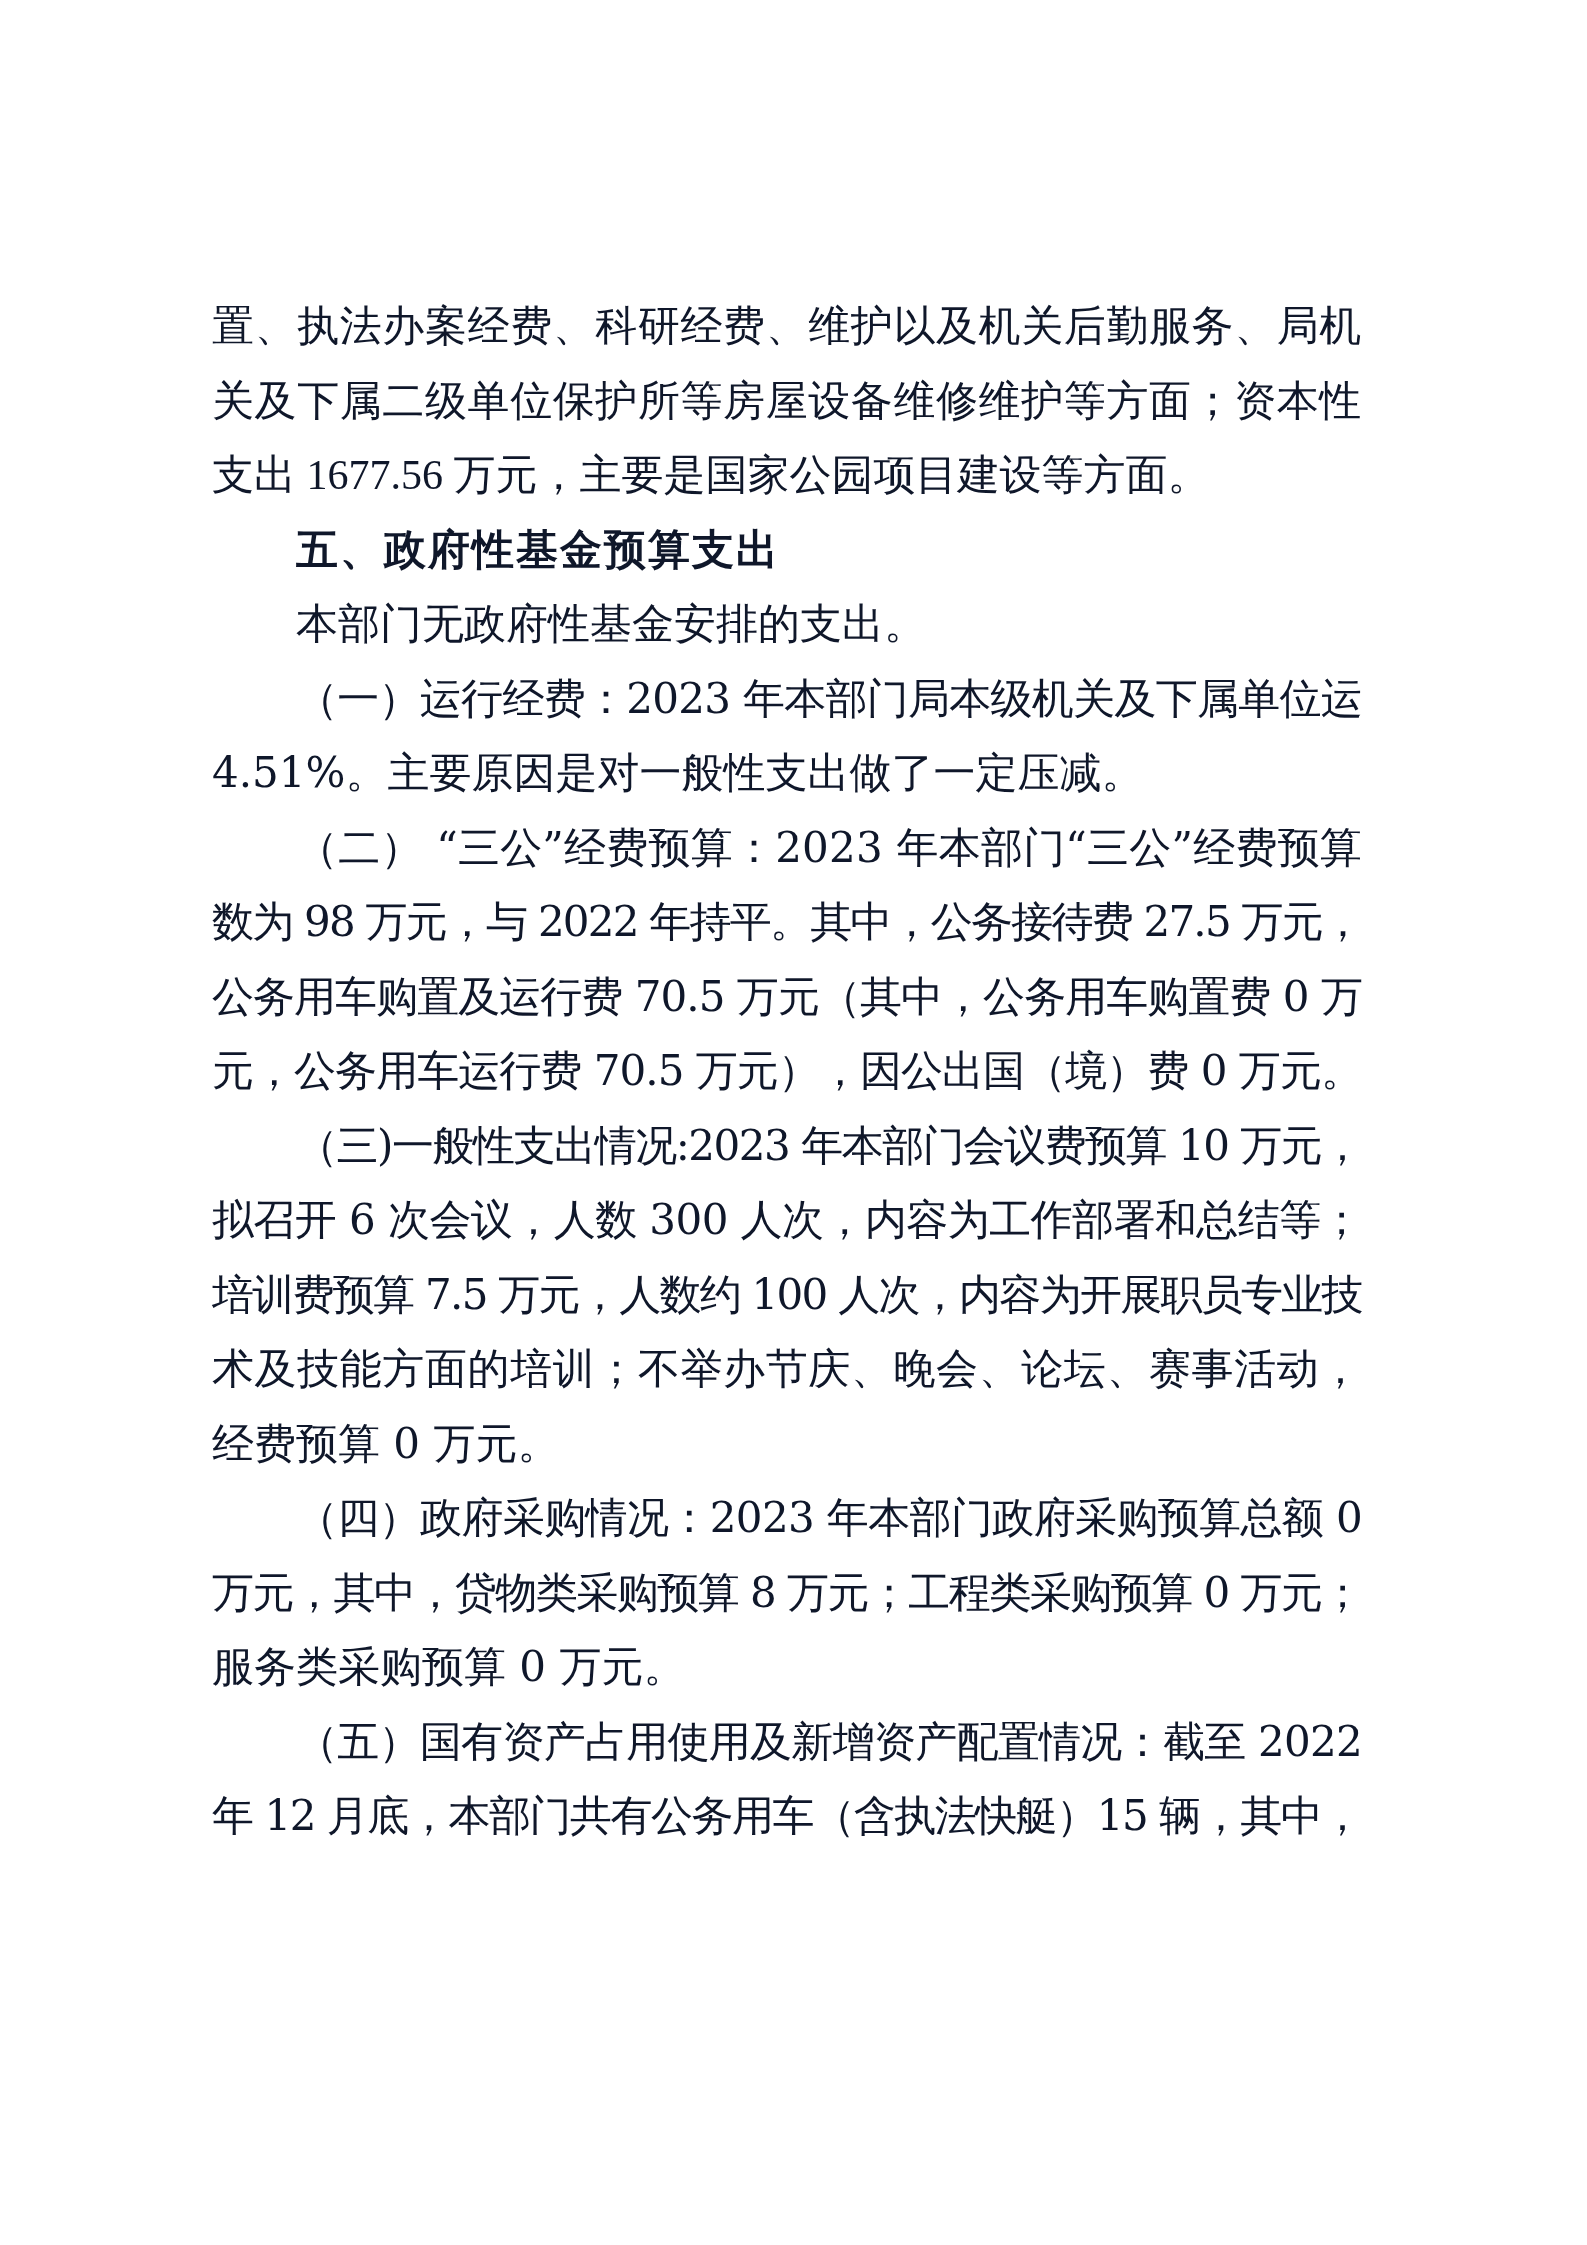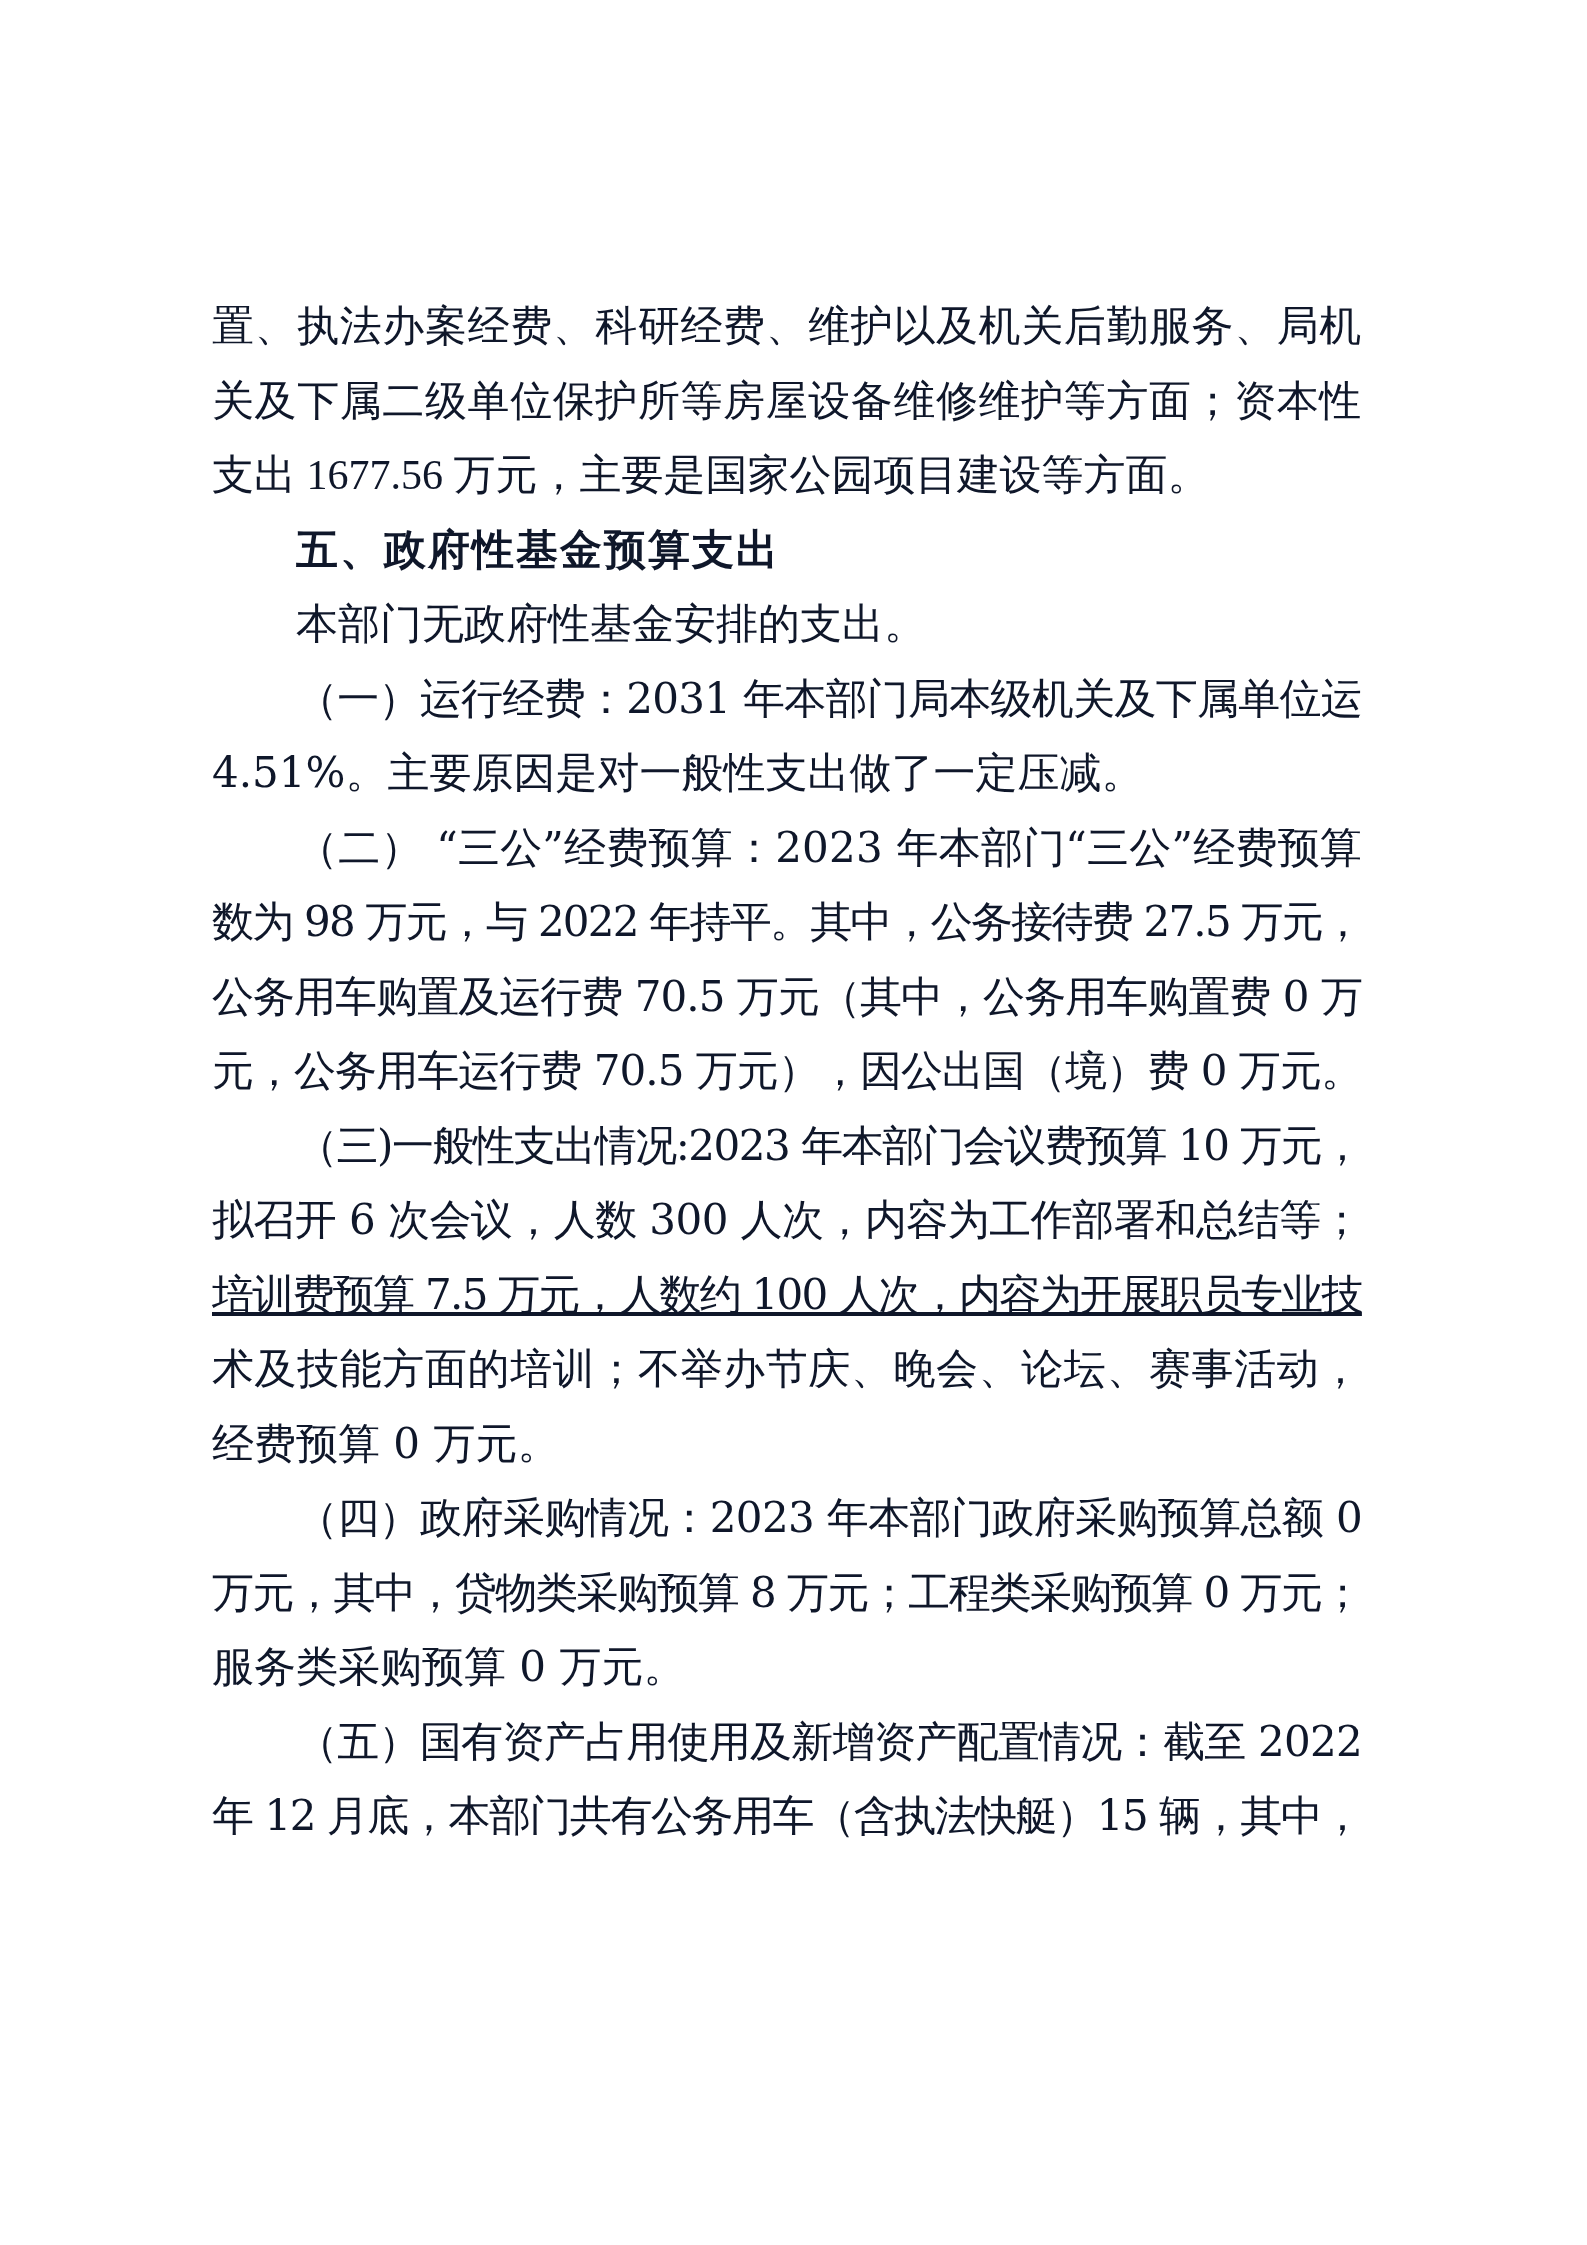--- a/index.html
+++ b/index.html
@@ -40,29 +40,29 @@
 </head>
 <body>
 
 <div class="page">
   <div class="content" id="content">
       <div class="line fangsong"><span style="letter-spacing: 0.59px;">置、执法办案经费、科研经费、维护以及机关后勤服务、局机</span></div>
       <div class="line fangsong"><span style="letter-spacing: 0.59px;">关及下属二级单位保护所等房屋设备维修维护等方面；资本性</span></div>
       <div class="line fangsong"><span>支出 1677.56 万元，主要是国家公园项目建设等方面。</span></div>
       <div class="line heading indent"><span>五、政府性基金预算支出</span></div>
       <div class="line fangsong indent"><span>本部门无政府性基金安排的支出。</span></div>
-      <div class="line kaiti indent"><span style="letter-spacing: -0.72px;">（一）运行经费：2031 年本部门局本级机关及下属单位运</span></div>
+      <div class="line kaiti indent"><span style="letter-spacing: -0.72px;">（一）运行经费：2023 年本部门局本级机关及下属单位运</span></div>
       <div class="line kaiti"><span>4.51%。主要原因是对一般性支出做了一定压减。</span></div>
       <div class="line kaiti indent"><span style="letter-spacing: 0.22px;">（二） “三公”经费预算：2023 年本部门“三公”经费预算</span></div>
       <div class="line kaiti"><span style="letter-spacing: -1.78px;">数为 98 万元，与 2022 年持平。其中，公务接待费 27.5 万元，</span></div>
       <div class="line kaiti"><span style="letter-spacing: -0.96px;">公务用车购置及运行费 70.5 万元（其中，公务用车购置费 0 万</span></div>
       <div class="line kaiti"><span style="letter-spacing: -0.96px;">元，公务用车运行费 70.5 万元），因公出国（境）费 0 万元。</span></div>
       <div class="line kaiti indent"><span style="letter-spacing: -1.47px;">（三)一般性支出情况:2023 年本部门会议费预算 10 万元，</span></div>
       <div class="line kaiti"><span style="letter-spacing: -0.57px;">拟召开 6 次会议，人数 300 人次，内容为工作部署和总结等；</span></div>
-      <div class="line kaiti"><span style="letter-spacing: -1.72px; text-decoration: underline;">培训费预算 7.5 万元，人数约 100 人次，内容为开展职员专业技</span></div>
+      <div class="line kaiti"><span style="letter-spacing: -1.72px;">培训费预算 7.5 万元，人数约 100 人次，内容为开展职员专业技</span></div>
       <div class="line kaiti"><span style="letter-spacing: 0.59px;">术及技能方面的培训；不举办节庆、晚会、论坛、赛事活动，</span></div>
       <div class="line kaiti"><span>经费预算 0 万元。</span></div>
       <div class="line kaiti indent"><span style="letter-spacing: -0.63px;">（四）政府采购情况：2023 年本部门政府采购预算总额 0</span></div>
       <div class="line kaiti"><span style="letter-spacing: -1.53px;">万元，其中，贷物类采购预算 8 万元；工程类采购预算 0 万元；</span></div>
       <div class="line kaiti"><span>服务类采购预算 0 万元。</span></div>
       <div class="line kaiti indent"><span style="letter-spacing: -0.72px;">（五）国有资产占用使用及新增资产配置情况：截至 2022</span></div>
       <div class="line kaiti"><span style="letter-spacing: -1.47px;">年 12 月底，本部门共有公务用车（含执法快艇）15 辆，其中，</span></div>
     </div>
 </div>
 

